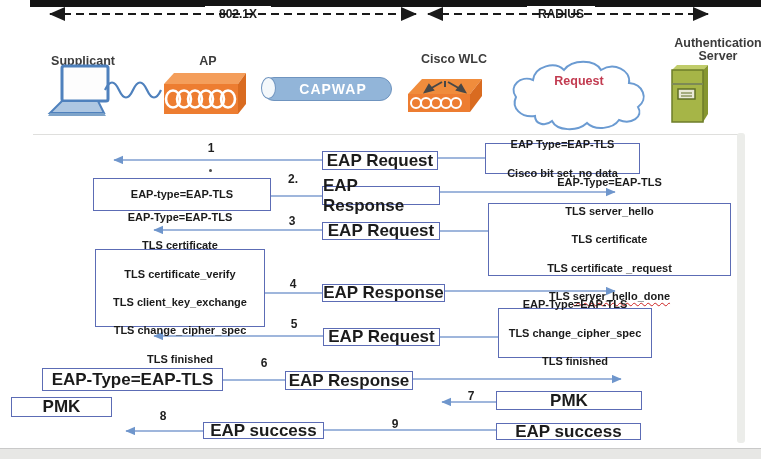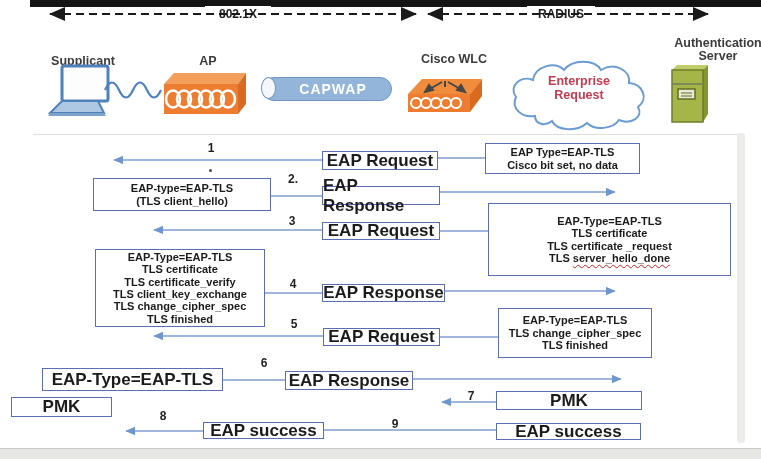--- a/index.html
+++ b/index.html
@@ -16,21 +16,21 @@
   
   .nlabel{color:#3c3c3c;font-size:12.5px;font-weight:700;text-align:center;line-height:13px;}
   
   #wires{left:0;top:0;width:761px;height:459px;z-index:1;}
   
   .box,.note{
     background:#ffffff;border:1.5px solid #5c6cb5;color:#1b1b1b;
     font-weight:700;box-sizing:border-box;z-index:2;
   }
   .box{display:flex;align-items:center;justify-content:center;font-size:17px;}
-  .note{font-size:11px;text-align:center;display:flex;flex-direction:column;justify-content:center;}
+  .note{font-size:11px;text-align:center;display:flex;flex-direction:column;justify-content:center;gap:16px;}
   .note div{line-height:12.4px;}
   .squiggle{text-decoration:underline wavy #cc2222 1px;text-underline-offset:2px;}
   .num{color:#1f1f1f;font-size:12px;font-weight:700;text-align:center;width:16px;z-index:3;}
   .dot{width:3px;height:3px;border-radius:50%;background:#4a4a4a;z-index:3;}
   
   .tube{left:262px;top:77px;width:130px;height:24px;background:#92b5d9;
     border:1.5px solid #6f94bf;border-radius:12px;box-sizing:border-box;z-index:2;}
   .tube-end{position:absolute;left:-2px;top:-1px;width:15px;height:22px;border-radius:50%;
     background:#f4f8fb;border:1.5px solid #6f94bf;box-sizing:border-box;}
   .tube-label{position:absolute;left:18px;top:3px;width:104px;text-align:center;
@@ -135,21 +135,20 @@
       <line x1="44" y1="12" x2="58" y2="20"></line>
       <polygon points="61,22 53,20 57,15"></polygon>
       <line x1="41" y1="11" x2="41" y2="17"></line>
     </g>
   </svg>
 
   <svg class="abs" style="left:503px;top:54px;" width="152" height="78">
     <path d="M32,62 C18,64 8,54 13,43 C5,32 18,21 30,26 C32,12 52,7 61,16 C69,5 92,5 98,16 C111,8 128,16 126,29 C140,30 146,45 135,53 C141,63 128,71 116,66 C110,75 92,77 84,69 C74,78 54,77 49,67 C42,73 32,70 32,62 Z" fill="#ffffff" stroke="#6b9bd2" stroke-width="2"></path>
   </svg>
   <div class="abs cloud-text" style="left:523px;top:74px;width:112px;">
-    <div>Enterprise</div>
     <div>Request</div>
   </div>
 
   <div class="abs nlabel" style="left:668px;top:37px;width:100px;">
     <div>Authentication</div>
     <div>Server</div>
   </div>
 
   <svg class="abs" style="left:664px;top:62px;" width="50" height="64">
     <polygon points="8,8 13,3 44,3 39,8" fill="#c0cc6a"></polygon>
@@ -166,29 +165,29 @@
   <div class="abs num" style="left:203px;top:141px;">1</div>
   <div class="abs dot" style="left:209px;top:169px;"></div>
   <div class="abs box" style="left:322px;top:151px;width:116px;height:19px;">EAP Request</div>
   <div class="abs note" style="left:485px;top:143px;width:155px;height:31px;">
     <div>EAP Type=EAP-TLS</div>
     <div>Cisco bit set, no data</div>
   </div>
 
   <div class="abs note" style="left:93px;top:178px;width:178px;height:33px;">
     <div>EAP-type=EAP-TLS</div>
-    <div>(TLS client_hello)</div>
   </div>
   <div class="abs num" style="left:285px;top:172px;">2.</div>
   <div class="abs box" style="left:322px;top:186px;width:118px;height:19px;">EAP Response</div>
 
   <div class="abs num" style="left:284px;top:214px;">3</div>
   <div class="abs box" style="left:322px;top:222px;width:118px;height:18px;">EAP Request</div>
   <div class="abs note" style="left:488px;top:203px;width:243px;height:73px;">
     <div>EAP-Type=EAP-TLS</div>
+    <div>TLS server_hello</div>
     <div>TLS certificate</div>
     <div>TLS certificate _request</div>
     <div><span>TLS </span><span class="squiggle">server_hello_done</span></div>
   </div>
 
   <div class="abs note" style="left:95px;top:249px;width:170px;height:78px;">
     <div>EAP-Type=EAP-TLS</div>
     <div>TLS certificate</div>
     <div>TLS certificate_verify</div>
     <div>TLS client_key_exchange</div>

